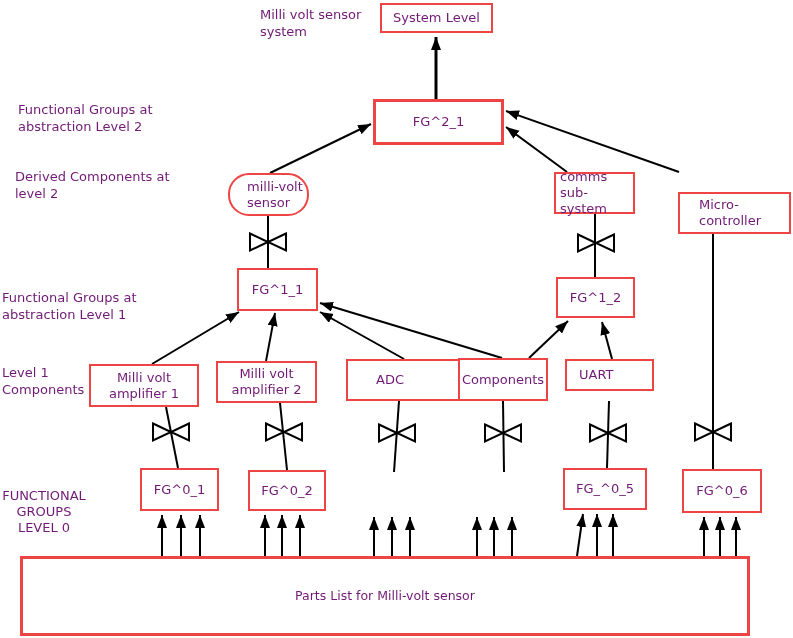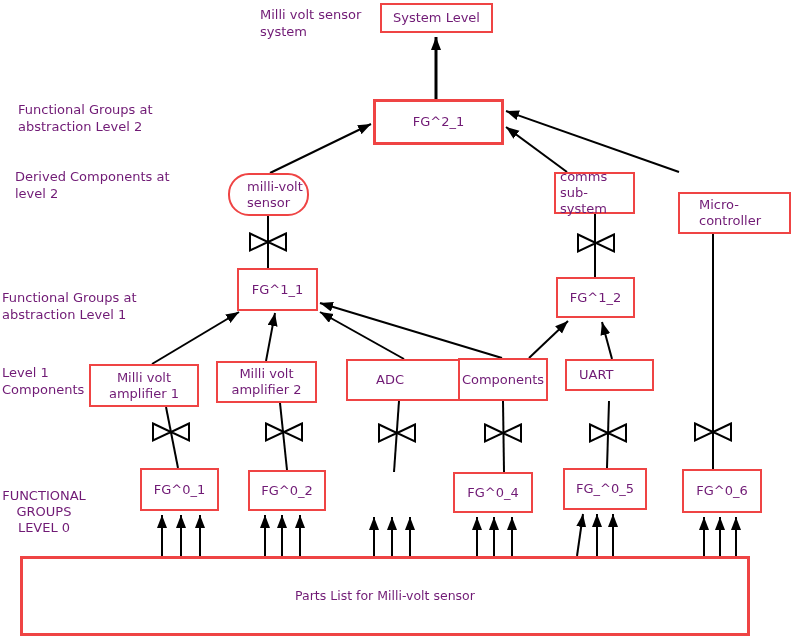--- a/index.html
+++ b/index.html
@@ -116,19 +116,18 @@
   <div class="box" style="left:89px;top:364px;width:110px;height:43px;">Milli volt
 amplifier 1</div>
   <div class="box" style="left:216px;top:361px;width:101px;height:42px;">Milli volt
 amplifier 2</div>
   <div class="box al" style="left:346px;top:359px;width:120px;height:42px;padding-left:28px;">ADC</div>
   <div class="box" style="left:458px;top:358px;width:90px;height:43px;">Components</div>
   <div class="box al" style="left:565px;top:359px;width:89px;height:32px;padding-left:12px;">UART</div>
 
   <div class="box" style="left:140px;top:468px;width:79px;height:43px;">FG^0_1</div>
   <div class="box" style="left:248px;top:470px;width:78px;height:41px;">FG^0_2</div>
-  <div class="box" style="left:453px;top:472px;width:80px;height:41px;">FG^0_4</div>
   <div class="box" style="left:563px;top:468px;width:84px;height:42px;">FG_^0_5</div>
   <div class="box" style="left:682px;top:469px;width:80px;height:44px;">FG^0_6</div>
 
   <div class="box partsbox" style="left:20px;top:556px;width:730px;height:80px;border-width:3px;">Parts List for Milli-volt sensor</div>
 
 </div>
 
 </body></html>

